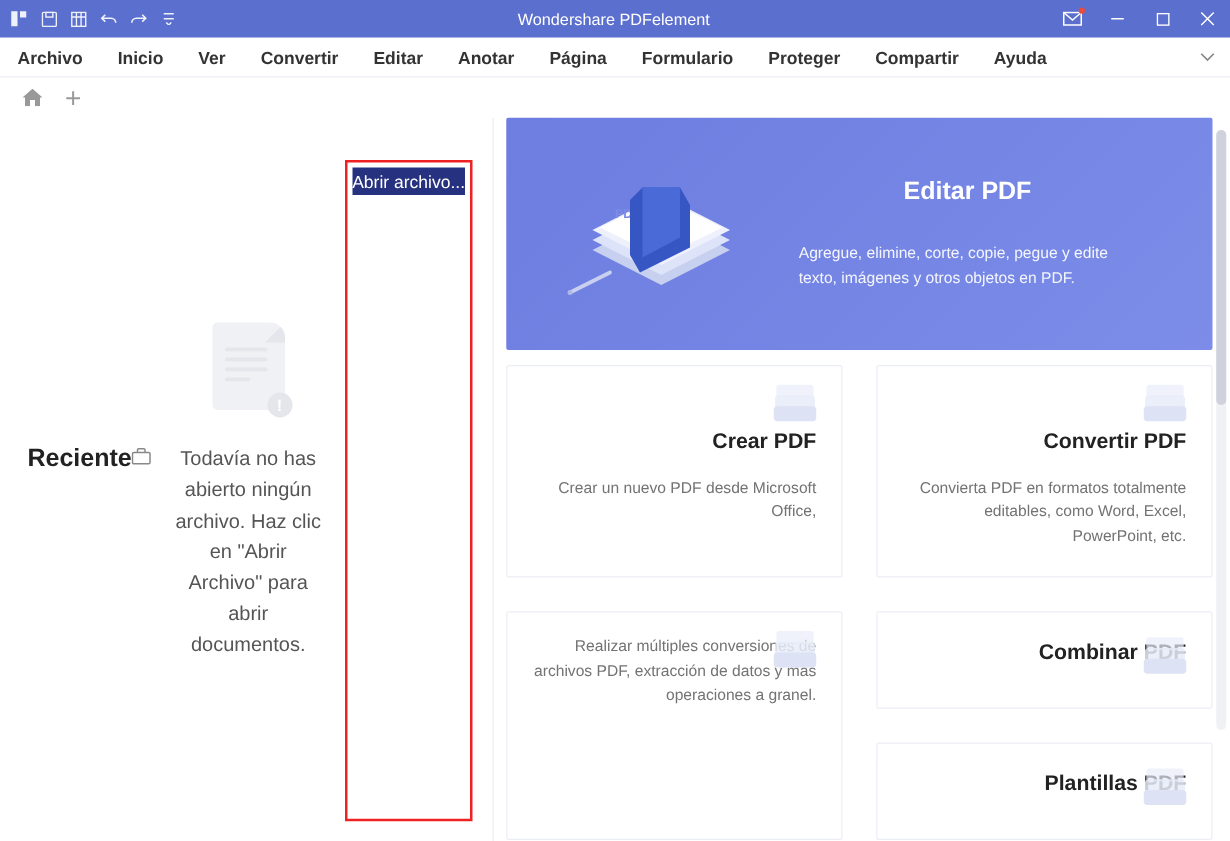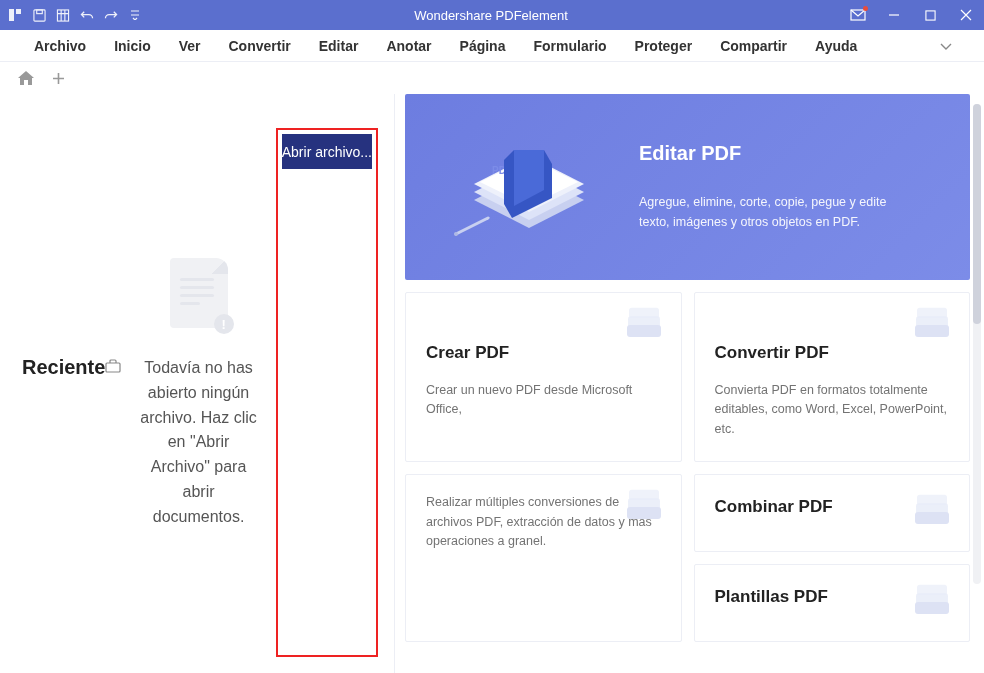--- a/index.html
+++ b/index.html
@@ -6,52 +6,52 @@
 body { width: 984px; height: 673px; overflow: hidden; background: #fff; }
 
 .titlebar { height: 30px; background: #5b6fce; display: flex; align-items: center; color: #fff; font-size: 12px; }
 .tb-left { display: flex; align-items: center; gap: 10px; padding-left: 8px; }
 .tb-icon { width: 14px; height: 14px; display: flex; align-items: center; justify-content: center; opacity: .9; }
 .tb-title { flex: 1; text-align: center; font-size: 13px; }
 .tb-right { display: flex; align-items: center; }
 .tb-btn { width: 36px; height: 30px; display: flex; align-items: center; justify-content: center; position: relative; }
 .red-dot { position: absolute; top: 6px; right: 8px; width: 5px; height: 5px; background: #e74c3c; border-radius: 50%; }
 
-.menubar { height: 32px; display: flex; align-items: center; padding: 0 20px; border-bottom: 1px solid #eceef5; }
+.menubar { height: 32px; display: flex; align-items: center; padding: 0 0; border-bottom: 1px solid #eceef5; }
 .menu-item { padding: 5px 14px; font-size: 14px; font-weight: 600; color: #333; cursor: pointer; border-radius: 3px; }
 .menubar-right { margin-left: auto; margin-right: 12px; color: #777; }
 
 .tabstrip { height: 32px; display: flex; align-items: center; gap: 18px; padding: 0 18px; }
 .tabstrip svg { display: block; }
 
 .content { display: flex; height: calc(673px - 30px - 32px - 32px); }
 .sidebar { width: 395px; border-right: 1px solid #eceef5; padding: 24px 16px 16px 22px; display: flex; position: relative; }
 .recent-head { display: flex; justify-content: space-between; align-items: center; margin-bottom: 40px; }
 .recent-head h2 { font-size: 20px; font-weight: 700; color: #222; }
 .recent-body { flex: 1; display: flex; flex-direction: column; align-items: center; justify-content: flex-start; padding-top: 140px; text-align: center; }
 .doc-icon { width: 58px; height: 70px; background: #f0f1f4; border-radius: 4px 12px 4px 4px; position: relative; margin-bottom: 28px; }
 .doc-icon::before { content: ""; position: absolute; top: 0; right: 0; width: 16px; height: 16px; background: linear-gradient(135deg, transparent 50%, #e4e6ec 50%); border-radius: 0 12px 0 0; }
 .doc-icon .lines { position: absolute; top: 20px; left: 10px; right: 14px; }
 .doc-icon .lines div { height: 3px; background: #e4e6ec; margin-bottom: 5px; border-radius: 2px; }
 .doc-icon .badge { position: absolute; right: -6px; bottom: -6px; width: 20px; height: 20px; border-radius: 50%; background: #e4e6ec; display: flex; align-items: center; justify-content: center; color: #fff; font-size: 13px; font-weight: bold; }
 .recent-msg { font-size: 16px; color: #555; line-height: 1.55; padding: 0 18px; }
 
 .open-file-wrap { border: 2px solid #e22; padding: 4px; margin-top: 10px; }
-.open-file-btn { background: #26327f; color: #fff; height: 35px; display: flex; align-items: center; justify-content: center; font-size: 14px; cursor: pointer; }
+.open-file-btn { background: #26327f; color: #fff; height: 22px; display: flex; align-items: center; justify-content: center; font-size: 14px; cursor: pointer; }
 
 .main { flex: 1; padding: 0 14px 0 10px; overflow-y: auto; position: relative; }
 .scroll-track { position: absolute; right: 3px; top: 10px; width: 8px; height: 480px; background: #f0f1f4; border-radius: 4px; }
 .scroll-thumb { width: 8px; height: 220px; background: #cfd2dc; border-radius: 4px; }
 
 .hero { height: 186px; background: linear-gradient(135deg, #6d7de0, #7c8ce8); border-radius: 2px; display: flex; align-items: center; padding: 10px 24px; color: #fff; margin-bottom: 12px; }
 .hero-img { width: 200px; height: 140px; display: flex; align-items: center; justify-content: center; margin-right: 10px; }
-.hero-text h3 { font-size: 20px; font-weight: 700; margin-bottom: 28px; }
+.hero-text h3 { font-size: 20px; font-weight: 700; margin-bottom: 28px; text-align: center; }
 .hero-text p { font-size: 12.5px; line-height: 1.55; opacity: .92; max-width: 270px; }
 
-.grid { display: grid; grid-template-columns: 1fr 1fr; gap: 12px; }
+.grid { display: grid; grid-template-columns: 1fr 1fr; gap: 27px; text-align: right; }
 .card { border: 1px solid #eceef5; border-radius: 2px; padding: 18px 20px 22px; min-height: 168px; position: relative; cursor: pointer; }
 .card.short { min-height: 78px; padding: 22px 20px; }
 .card.tall { grid-row: span 2; }
 .card h4 { font-size: 17px; font-weight: 700; color: #222; margin-bottom: 18px; margin-top: 32px; }
 .card.short h4 { margin: 0; }
 .card p { font-size: 12.5px; color: #737373; line-height: 1.55; }
 .card-icon { position: absolute; top: 14px; right: 16px; width: 42px; height: 38px; }
 .card.short .card-icon { top: 50%; transform: translateY(-50%); }
 .stack { position: absolute; inset: 0; }
 .stack div { position: absolute; left: 4px; right: 4px; height: 12px; background: #e8ecf8; border-radius: 3px; }

